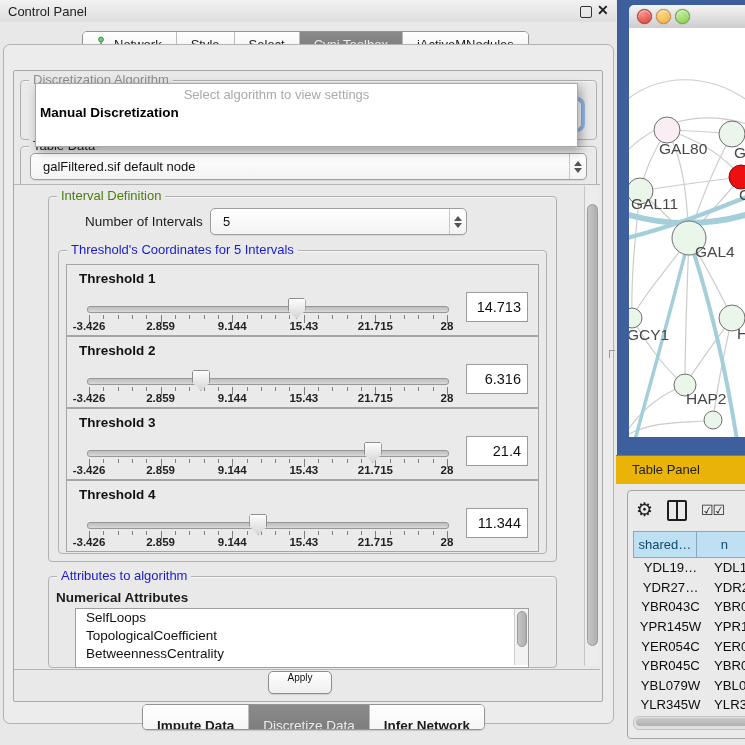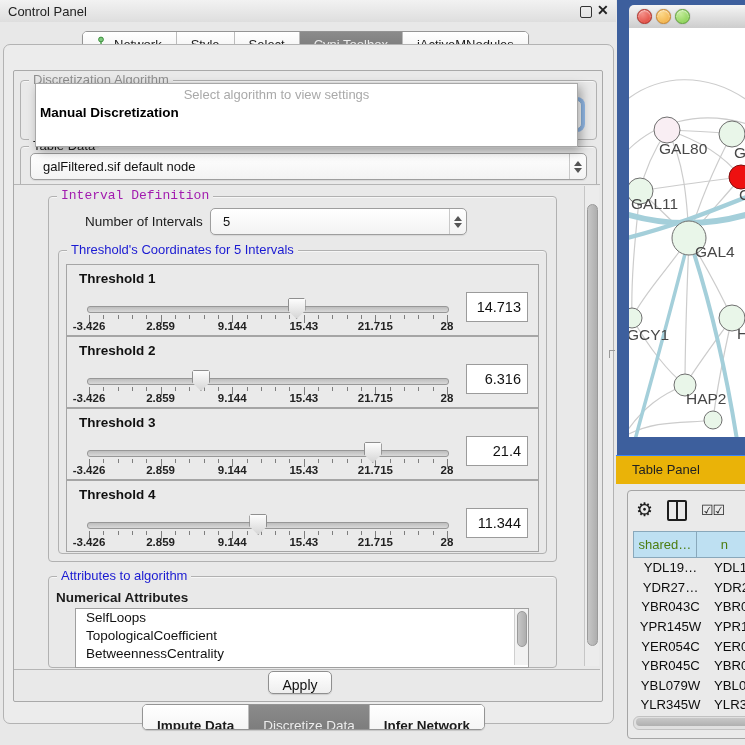--- a/index.html
+++ b/index.html
@@ -65,21 +65,21 @@
   .tick{position:absolute;width:1px;background:#7e7e7e;}
   .ticklabel{position:absolute;transform:translateX(-50%);font-size:11.5px;font-weight:bold;color:#222;top:55px;}
   .valbox{position:absolute;right:10px;top:27px;width:54px;height:28px;background:#fff;border:1px solid #9b9b9b;
           display:flex;align-items:center;justify-content:flex-end;padding-right:6px;font-size:14.5px;color:#111;}
 
   
   #attr-list{position:absolute;left:75px;top:608px;width:452px;height:58px;background:#fff;border:1px solid #9f9f9f;overflow:hidden;}
   #attr-list .item{height:18px;line-height:18px;padding-left:10px;font-size:13.5px;color:#111;white-space:nowrap;}
 
   .pushbtn{position:absolute;background:linear-gradient(#ffffff,#eeeeee);border:1px solid #8f8f8f;border-radius:5px;
-           display:flex;align-items:flex-end;justify-content:center;font-size:14px;color:#111;box-shadow:0 1px 1px rgba(0,0,0,0.12);}
+           display:flex;align-items:flex-start;justify-content:center;font-size:10px;color:#111;box-shadow:0 1px 1px rgba(0,0,0,0.12);}
 
   #bottom-tabbar{left:142px;top:704px;height:24px;}
   #bottom-tabbar .seg{padding:0 14px;height:40px;font-weight:bold;font-size:13.5px;}
   #bottom-tabbar .seg.sel{font-weight:normal;}
 
   
   #net-frame{left:617px;top:0;width:128px;height:455px;background:#3d5f9d;}
   #net-titlebar{position:absolute;left:12px;top:5px;width:116px;height:23px;background:linear-gradient(#f5f5f5,#cdcdcd);
       border-bottom:1px solid #9a9a9a;border-top-left-radius:5px;}
   .light{position:absolute;top:4px;width:13px;height:13px;border-radius:50%;box-shadow:inset 0 1px 2px rgba(255,255,255,.7), 0 0 1px rgba(0,0,0,.5);}
@@ -89,21 +89,21 @@
   #tp-header .t{position:absolute;left:16px;top:6px;font-size:13px;color:#222;}
   #tp-body{left:616px;top:484px;width:129px;height:261px;background:#e8e8e8;}
   #tp-panel{position:absolute;left:11px;top:6px;width:130px;height:247px;background:#eaeaea;border:1px solid #a5a5a5;border-radius:4px;}
   #tp-toolbar{position:absolute;left:8px;top:6px;width:120px;height:26px;display:flex;align-items:center;gap:14px;}
   #gear-i{font-size:19px;color:#1d1d1d;line-height:20px;}
   #col-i{width:16px;height:17px;border:2px solid #1d1d1d;border-radius:2px;position:relative;}
   #col-i::after{content:"";position:absolute;left:50%;top:0;width:2px;height:100%;background:#1d1d1d;transform:translateX(-1px);}
   #chk-i{font-size:14px;color:#222;letter-spacing:-1px;}
   #tp-table{position:absolute;left:5px;top:40px;width:140px;}
   .throw{display:flex;height:27px;}
-  .th{background:#bee0f2;border:1px solid #89a8bb;display:flex;align-items:center;justify-content:center;font-size:13px;color:#4d7c0f;}
+  .th{background:#bee0f2;border:1px solid #89a8bb;display:flex;align-items:center;justify-content:center;font-size:13px;color:#0c4a6e;}
   .th.c2{border-left:none;justify-content:flex-start;padding-left:24px;}
   .trow{display:flex;height:19.6px;align-items:center;}
   .td{font-size:13.2px;color:#0d0d0d;white-space:nowrap;overflow:hidden;}
   .td.c1{width:75px;text-align:center;}
   .td.c2{padding-left:6px;}
   #tp-hscroll{position:absolute;left:5px;top:225px;width:122px;height:12px;background:#e0e0e0;border:1px solid #c2c2c2;border-radius:6px;}
   #tp-hthumb{position:absolute;left:2px;top:1px;width:116px;height:8px;background:linear-gradient(#c9c9c9,#b0b0b0);border-radius:5px;}
 
   #grip{left:609px;top:350px;width:5px;height:7px;border-top:1.5px solid #9a9a9a;border-left:1.5px solid #9a9a9a;}
 </style>
@@ -164,21 +164,21 @@
       <span class="tri-dn"></span>
     </span>
 </div>
 
 <div id="viewport" class="abs"></div>
 <div class="vscroll" style="left:584px;top:186px;width:14px;height:480px;">
   <div class="vthumb" style="left:2px;top:18px;width:9px;height:440px;"></div>
 </div>
 
 <div class="groupbox" style="left:48px;top:196px;width:507px;height:364px;">
-  <span class="grouptitle" style="color:#a21caf;font-family:Liberation Mono, monospace;">Interval Definition</span>
+  <span class="grouptitle" style="color:#4d7c0f;">Interval Definition</span>
 </div>
 <span class="abs" style="left:85px;top:214px;font-weight:normal;font-size:13.5px;">Number of Intervals</span>
 <div class="combo" style="left:210px;top:208px;width:255px;height:25px;">
   <span class="val">5</span>
   <span class="stepper">
       <span class="tri-up"></span>
       <span class="tri-dn"></span>
     </span>
 </div>
 

